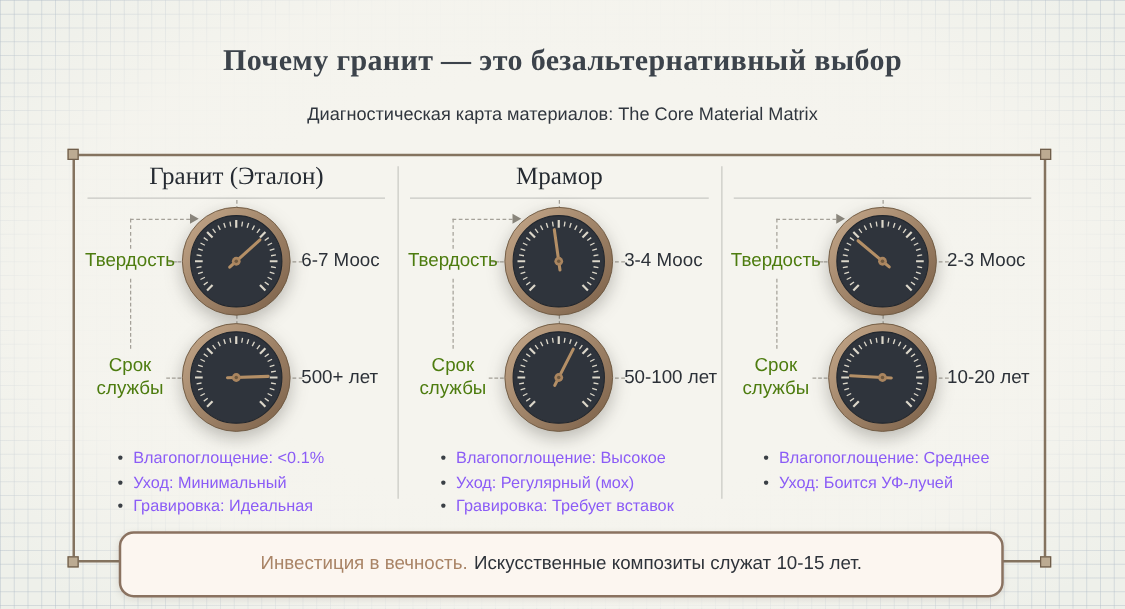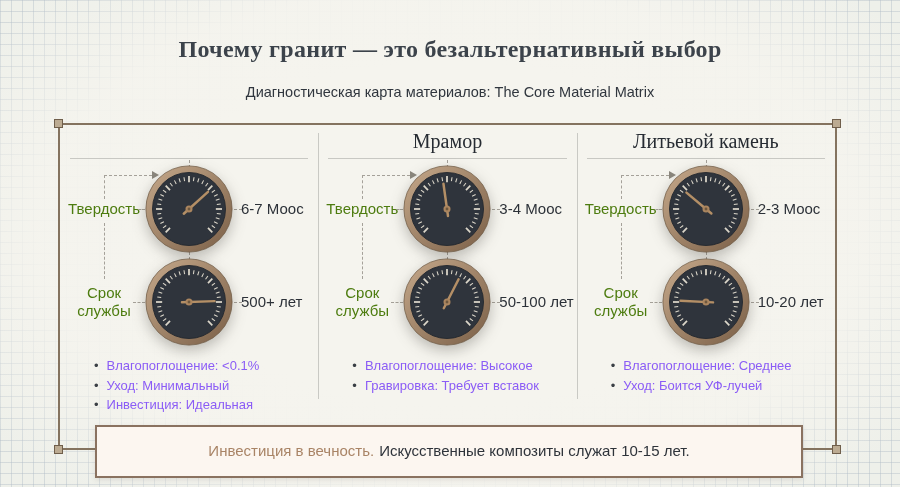--- a/index.html
+++ b/index.html
@@ -72,21 +72,21 @@
     font-size:15px;line-height:18px;color:#2c3138;
   }
 
   .bullets{position:absolute;left:34px;right:2px;top:231px;margin:0;padding:0;list-style:none;}
   .bullets li{font-size:13px;line-height:19.5px;color:#8b5cf6;white-space:nowrap;}
   .bullets li::before{content:"•";margin-right:8px;color:#3a3f45;}
 
   .banner{
     position:absolute;left:95px;top:425px;width:708px;height:53px;z-index:2;
     background:var(--banner_bg,#fcf6f0);
-    border:2px solid var(--banner_border,#8a7260);border-radius:0;
+    border:2px solid var(--banner_border,#8a7260);border-radius:12px;
     display:flex;flex-direction:column;justify-content:center;align-items:center;
     box-shadow:0 2px 5px rgba(90,75,60,0.12);box-sizing:border-box;
   }
   .banner p{margin:0;font-size:15px;line-height:1.5;color:#2e333a;text-align:center;}
   .accent{color:var(--accent_brown,#a98466);margin-right:5px;}
 </style>
 </head>
 <body>
 
 <div class="haze"></div>
@@ -97,20 +97,21 @@
 
   <div class="frame">
     <div class="corner tl"></div>
     <div class="corner tr"></div>
     <div class="corner bl"></div>
     <div class="corner br"></div>
 
     <div class="cols">
 
       <div class="col">
+        <div class="col-header">Гранит (Эталон)</div>
         <div class="col-underline"></div>
         <div class="divider"></div>
 
         <div class="cn v" style="left:129px;top:35px;height:8px"></div>
         <div class="cn v" style="left:44px;top:50px;height:24px"></div>
         <div class="cn h" style="left:44px;top:50px;width:48px"></div>
         <div class="arrowhead" style="left:92px;top:46px"></div>
         <div class="cn h" style="left:75px;top:84px;width:10px"></div>
         <div class="cn h" style="left:174px;top:84px;width:8px"></div>
         <div class="cn v" style="left:44px;top:98px;height:56px"></div>
@@ -212,21 +213,21 @@
         <line x1="50" y1="58" x2="50" y2="21" stroke="var(--needle,#b48f66)" stroke-width="2.8" stroke-linecap="round"></line>
       </g>
       <circle cx="50" cy="50" r="4" fill="#aa855f"></circle>
       <circle cx="50" cy="50" r="1.6" fill="#6e583f"></circle>
     </svg></div>
         <div class="gauge-value" style="top:168px">500+ лет</div>
 
         <ul class="bullets">
           <li>Влагопоглощение: &lt;0.1%</li>
           <li>Уход: Минимальный</li>
-          <li>Инвестиция: Идеальная</li>
+          <li>Гравировка: Идеальная</li>
         </ul>
       </div>
 
       <div class="col">
         <div class="col-header">Мрамор</div>
         <div class="col-underline"></div>
         <div class="divider"></div>
 
         <div class="cn v" style="left:129px;top:35px;height:8px"></div>
         <div class="cn v" style="left:44px;top:50px;height:24px"></div>
@@ -332,26 +333,26 @@
       <g transform="rotate(27 50 50)">
         <line x1="50" y1="58" x2="50" y2="21" stroke="var(--needle,#b48f66)" stroke-width="2.8" stroke-linecap="round"></line>
       </g>
       <circle cx="50" cy="50" r="4" fill="#aa855f"></circle>
       <circle cx="50" cy="50" r="1.6" fill="#6e583f"></circle>
     </svg></div>
         <div class="gauge-value" style="top:168px">50-100 лет</div>
 
         <ul class="bullets">
           <li>Влагопоглощение: Высокое</li>
+          <li>Уход: Регулярный (мох)</li>
           <li>Гравировка: Требует вставок</li>
         </ul>
       </div>
 
       <div class="col">
-        <div class="col-header">Литьевой камень</div>
         <div class="col-underline"></div>
 
         <div class="cn v" style="left:129px;top:35px;height:8px"></div>
         <div class="cn v" style="left:44px;top:50px;height:24px"></div>
         <div class="cn h" style="left:44px;top:50px;width:48px"></div>
         <div class="arrowhead" style="left:92px;top:46px"></div>
         <div class="cn h" style="left:75px;top:84px;width:10px"></div>
         <div class="cn h" style="left:174px;top:84px;width:8px"></div>
         <div class="cn v" style="left:44px;top:98px;height:56px"></div>
         <div class="cn v" style="left:129px;top:127px;height:8px"></div>

